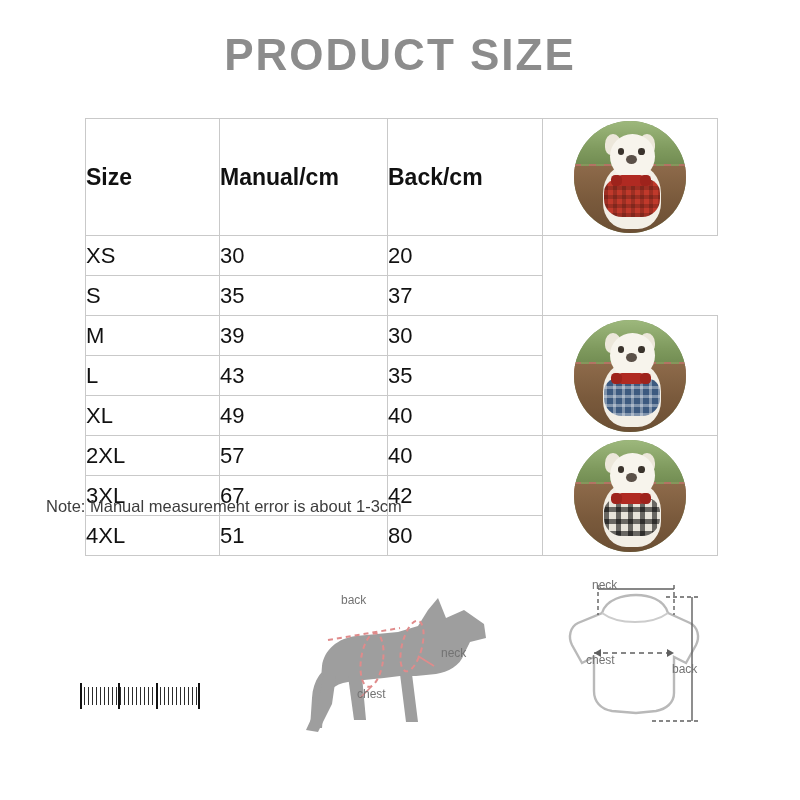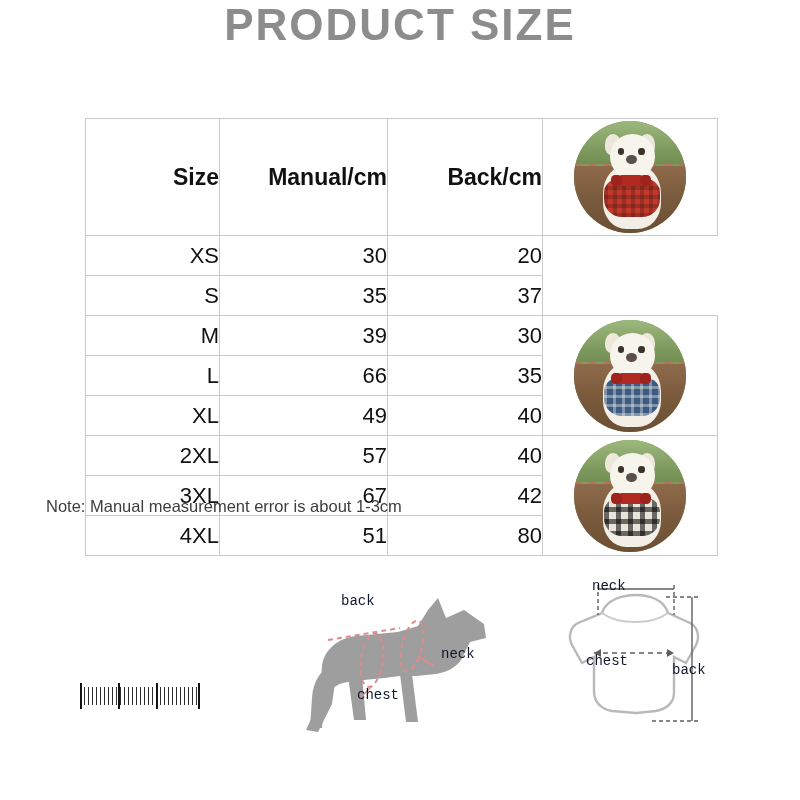--- a/index.html
+++ b/index.html
@@ -16,39 +16,40 @@
     background: #ffffff;
   }
 
   
   .title {
     text-align: center;
     font-size: 44px;
     font-weight: bold;
     color: #8c8c8c;
     letter-spacing: 2px;
+    padding-top: 30px;
     padding-bottom: 10px;
     font-family: "Liberation Sans", sans-serif;
   }
 
   
   .table-wrap {
     position: absolute;
     left: 85px;
     top: 118px;
     width: 632px;
   }
   table.size-table {
     border-collapse: collapse;
     width: 100%;
     table-layout: fixed;
   }
   table.size-table td, table.size-table th {
     border: 1px solid #c9c9c9;
-    text-align: right;
+    text-align: left;
     vertical-align: middle;
     height: 40px;
     font-size: 22px;
     color: #111;
     font-weight: normal;
     padding: 0;
   }
   table.size-table thead th {
     font-weight: bold;
     font-size: 23px;
@@ -192,23 +193,23 @@
   .ruler .big {
     position: absolute; top: 0; width: 2px; height: 26px; background: #111;
   }
 
   
   .dog-svg { position: absolute; left: 288px; top: 15px; }
   .shirt-svg { position: absolute; left: 540px; top: 10px; }
 
   .dlabel {
     position: absolute;
-    font-size: 14px;
-    color: #0f172a;
-    font-family: Liberation Mono, monospace;
+    font-size: 12px;
+    color: #737373;
+    font-family: Liberation Sans, sans-serif;
   }
   .lbl-back   { left: 341px; top: 28px; }
   .lbl-neck   { left: 441px; top: 81px; }
   .lbl-chest  { left: 357px; top: 122px; }
   .lbl-neck2  { left: 592px; top: 13px; }
   .lbl-chest2 { left: 586px; top: 88px; }
   .lbl-back2  { left: 672px; top: 97px; }
 </style>
 </head>
 <body>
@@ -275,21 +276,21 @@
               <div class="dog-head"></div>
               <div class="eye-l"></div>
                 <div class="eye-r"></div>
                 <div class="snout"></div>
               <div class="bow"></div>
             </div>
           </td>
         </tr>
         <tr>
           <td>L</td>
-          <td>66</td>
+          <td>43</td>
           <td>35</td>
         </tr>
         <tr>
           <td>XL</td>
           <td>49</td>
           <td>40</td>
         </tr>
         <tr>
           <td>2XL</td>
           <td>57</td>

